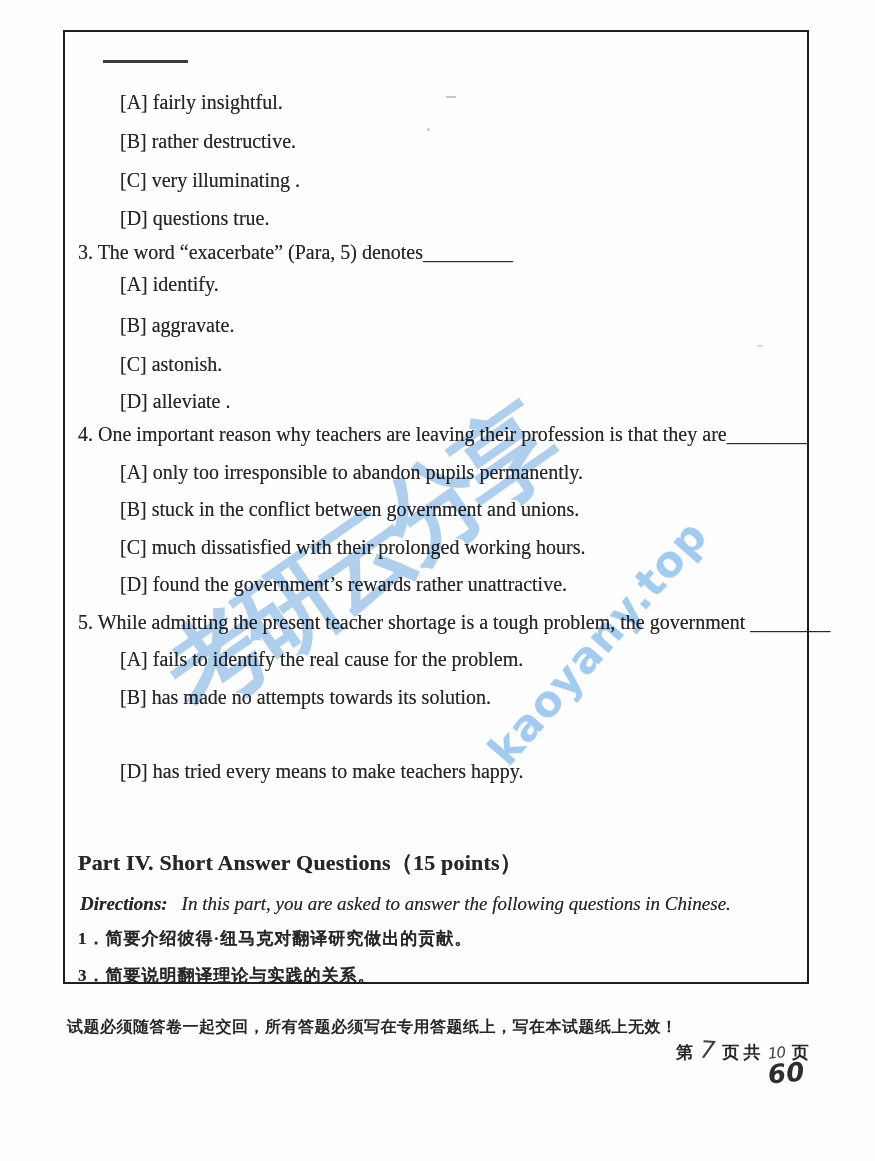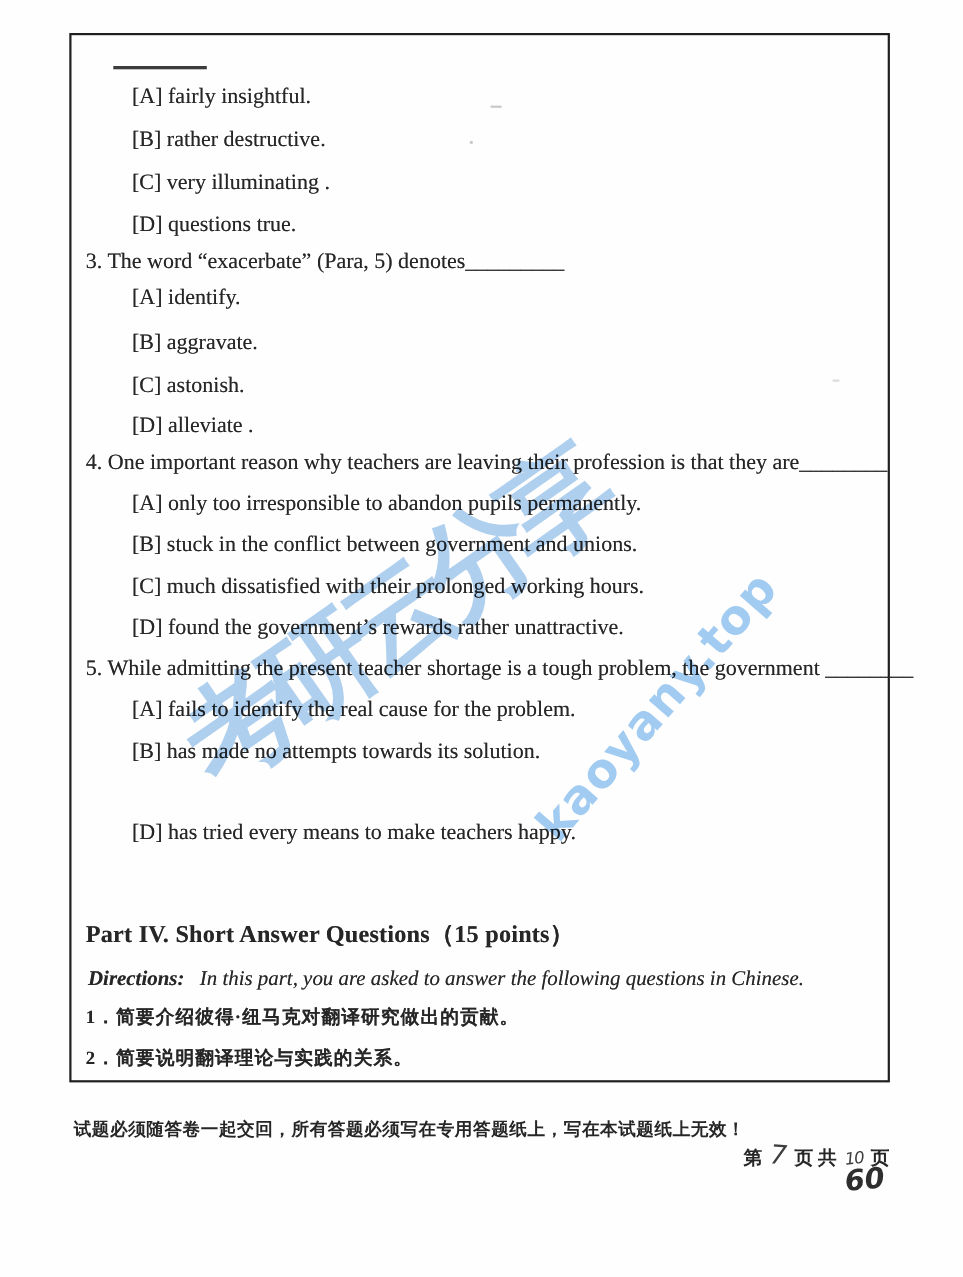--- a/index.html
+++ b/index.html
@@ -8,21 +8,21 @@
     background:#ffffff;
     font-family:"Liberation Serif","DejaVu Serif",serif;
     color:#262626;
   }
   .page{position:absolute;inset:0;background:#fefefe;}
   .border-box{
     position:absolute;left:63px;top:30px;width:742px;height:950px;
     border:2px solid #1f1f1f;background:transparent;
   }
   .line{position:absolute;white-space:nowrap;font-size:20px;line-height:26px;
-    text-shadow:0 0 .5px rgba(20,20,20,.55);}
+    text-shadow:0 0 .5px rgba(20,20,20,.55);margin-top:14px;}
   .stem{left:78px;}
   .opt{left:120px;}
   .blank-rule{position:absolute;left:103px;top:60px;width:85px;height:3px;background:#3c3c3c;}
   .part-title{left:78px;font-size:22px;font-weight:bold;letter-spacing:.2px;}
   .directions{left:80px;font-size:19px;font-style:italic;}
   .directions b{font-weight:bold;margin-right:14px;}
   .cn-item{left:78px;font-size:17px;font-weight:600;letter-spacing:1px;}
   .footer-notice{position:absolute;left:67px;top:1017px;font-size:16px;font-weight:bold;
     letter-spacing:.5px;white-space:nowrap;}
   .page-num{position:absolute;left:676px;top:1036px;font-size:17px;font-weight:600;
@@ -80,21 +80,21 @@
   <div class="line stem" style="top:595px">5. While admitting the present teacher shortage is a tough problem, the government ________</div>
   <div class="line opt" style="top:632px">[A] fails to identify the real cause for the problem.</div>
   <div class="line opt" style="top:670px">[B] has made no attempts towards its solution.</div>
   <div class="line opt" style="top:744px">[D] has tried every means to make teachers happy.</div>
 
   <div class="line part-title" style="top:836px">Part IV. Short Answer Questions（15 points）</div>
   <div class="line directions" style="top:877px">
     <b>Directions:</b><span>In this part, you are asked to answer the following questions in Chinese.</span>
   </div>
   <div class="line cn-item" style="top:912px">1．简要介绍彼得·纽马克对翻译研究做出的贡献。</div>
-  <div class="line cn-item" style="top:949px">2．简要说明翻译理论与实践的关系。</div>
+  <div class="line cn-item" style="top:949px">3．简要说明翻译理论与实践的关系。</div>
 
   <div class="footer-notice">试题必须随答卷一起交回，所有答题必须写在专用答题纸上，写在本试题纸上无效！</div>
   <div class="page-num">
     <span>第</span>
     <span class="hand hand-7">7</span>
     <span>页 共</span>
     <span class="hand hand-10">10</span>
     <span>页</span>
   </div>
   <div class="hand-60">60</div>

